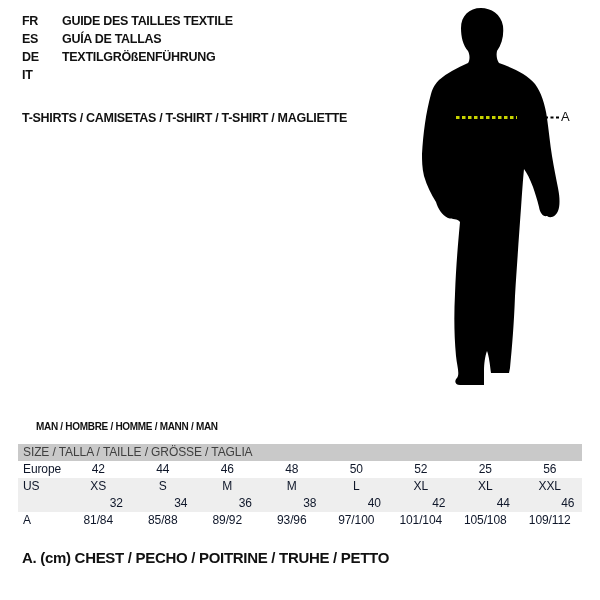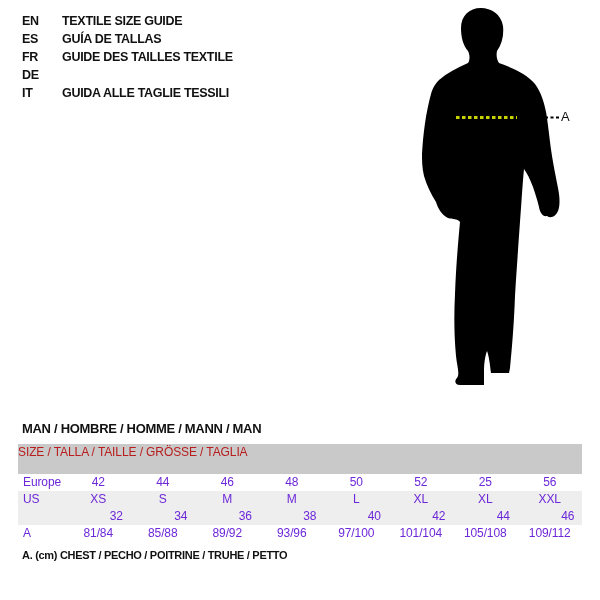--- a/index.html
+++ b/index.html
@@ -18,58 +18,55 @@
 
   
   .categories{left:22px;top:109px;}
   .cat-line{height:18px;line-height:18px;font-weight:bold;font-size:12.5px;letter-spacing:-0.3px;white-space:nowrap;}
 
   
   .figure-svg{left:413px;top:4px;}
   .measure-label{left:561px;top:109px;font-size:13px;font-weight:normal;}
 
   
-  .man-heading{left:22px;top:421px;font-weight:bold;font-size:13px;letter-spacing:-0.3px;white-space:nowrap;}
+  .man-heading{left:36px;top:421px;font-weight:bold;font-size:10px;letter-spacing:-0.3px;white-space:nowrap;}
 
   
   .size-table{left:18px;top:444px;width:564px;font-size:12px;}
-  .t-header{height:30px;line-height:17px;background:#c9c9c9;color:#b91c1c;white-space:nowrap;}
-  .t-row{display:flex;height:17px;line-height:17px;color:#6d28d9;}
+  .t-header{height:17px;line-height:17px;padding-left:5px;background:#c9c9c9;color:#404040;white-space:nowrap;}
+  .t-row{display:flex;height:17px;line-height:17px;color:#0f172a;}
   .t-label{width:48px;padding-left:5px;box-sizing:border-box;text-align:left;}
   .t-cell{flex:1;text-align:center;}
 
   
-  .footnote{left:22px;top:549px;font-weight:bold;font-size:11px;letter-spacing:-0.3px;white-space:nowrap;}
+  .footnote{left:22px;top:549px;font-weight:bold;font-size:15px;letter-spacing:-0.3px;white-space:nowrap;}
 </style>
 </head>
 <body>
 
 <div class="abs lang-list">
     <div class="lang-row">
-      <span class="lang-code">EN</span>
-      <span class="lang-label">TEXTILE SIZE GUIDE</span>
+      <span class="lang-code">FR</span>
+      <span class="lang-label">GUIDE DES TAILLES TEXTILE</span>
     </div>
     <div class="lang-row">
       <span class="lang-code">ES</span>
       <span class="lang-label">GUÍA DE TALLAS</span>
     </div>
     <div class="lang-row">
-      <span class="lang-code">FR</span>
-      <span class="lang-label">GUIDE DES TAILLES TEXTILE</span>
-    </div>
-    <div class="lang-row">
       <span class="lang-code">DE</span>
+      <span class="lang-label">TEXTILGRÖßENFÜHRUNG</span>
     </div>
     <div class="lang-row">
       <span class="lang-code">IT</span>
-      <span class="lang-label">GUIDA ALLE TAGLIE TESSILI</span>
     </div>
   </div>
 
 <div class="abs categories">
+  <div class="cat-line">T-SHIRTS / CAMISETAS / T-SHIRT / T-SHIRT / MAGLIETTE</div>
 </div>
 
 <svg class="abs figure-svg" width="150" height="384" viewBox="0 0 150 384" xmlns="http://www.w3.org/2000/svg">
   <path id="man-path" fill="#000000" d="
     M 68 4
     C 78 4 88 10 90 22
     C 91 32 89 40 84 47
     C 83 52 84 56 86 59
     C 100 64 114 70 122 80
     C 128 88 132 100 134 114

